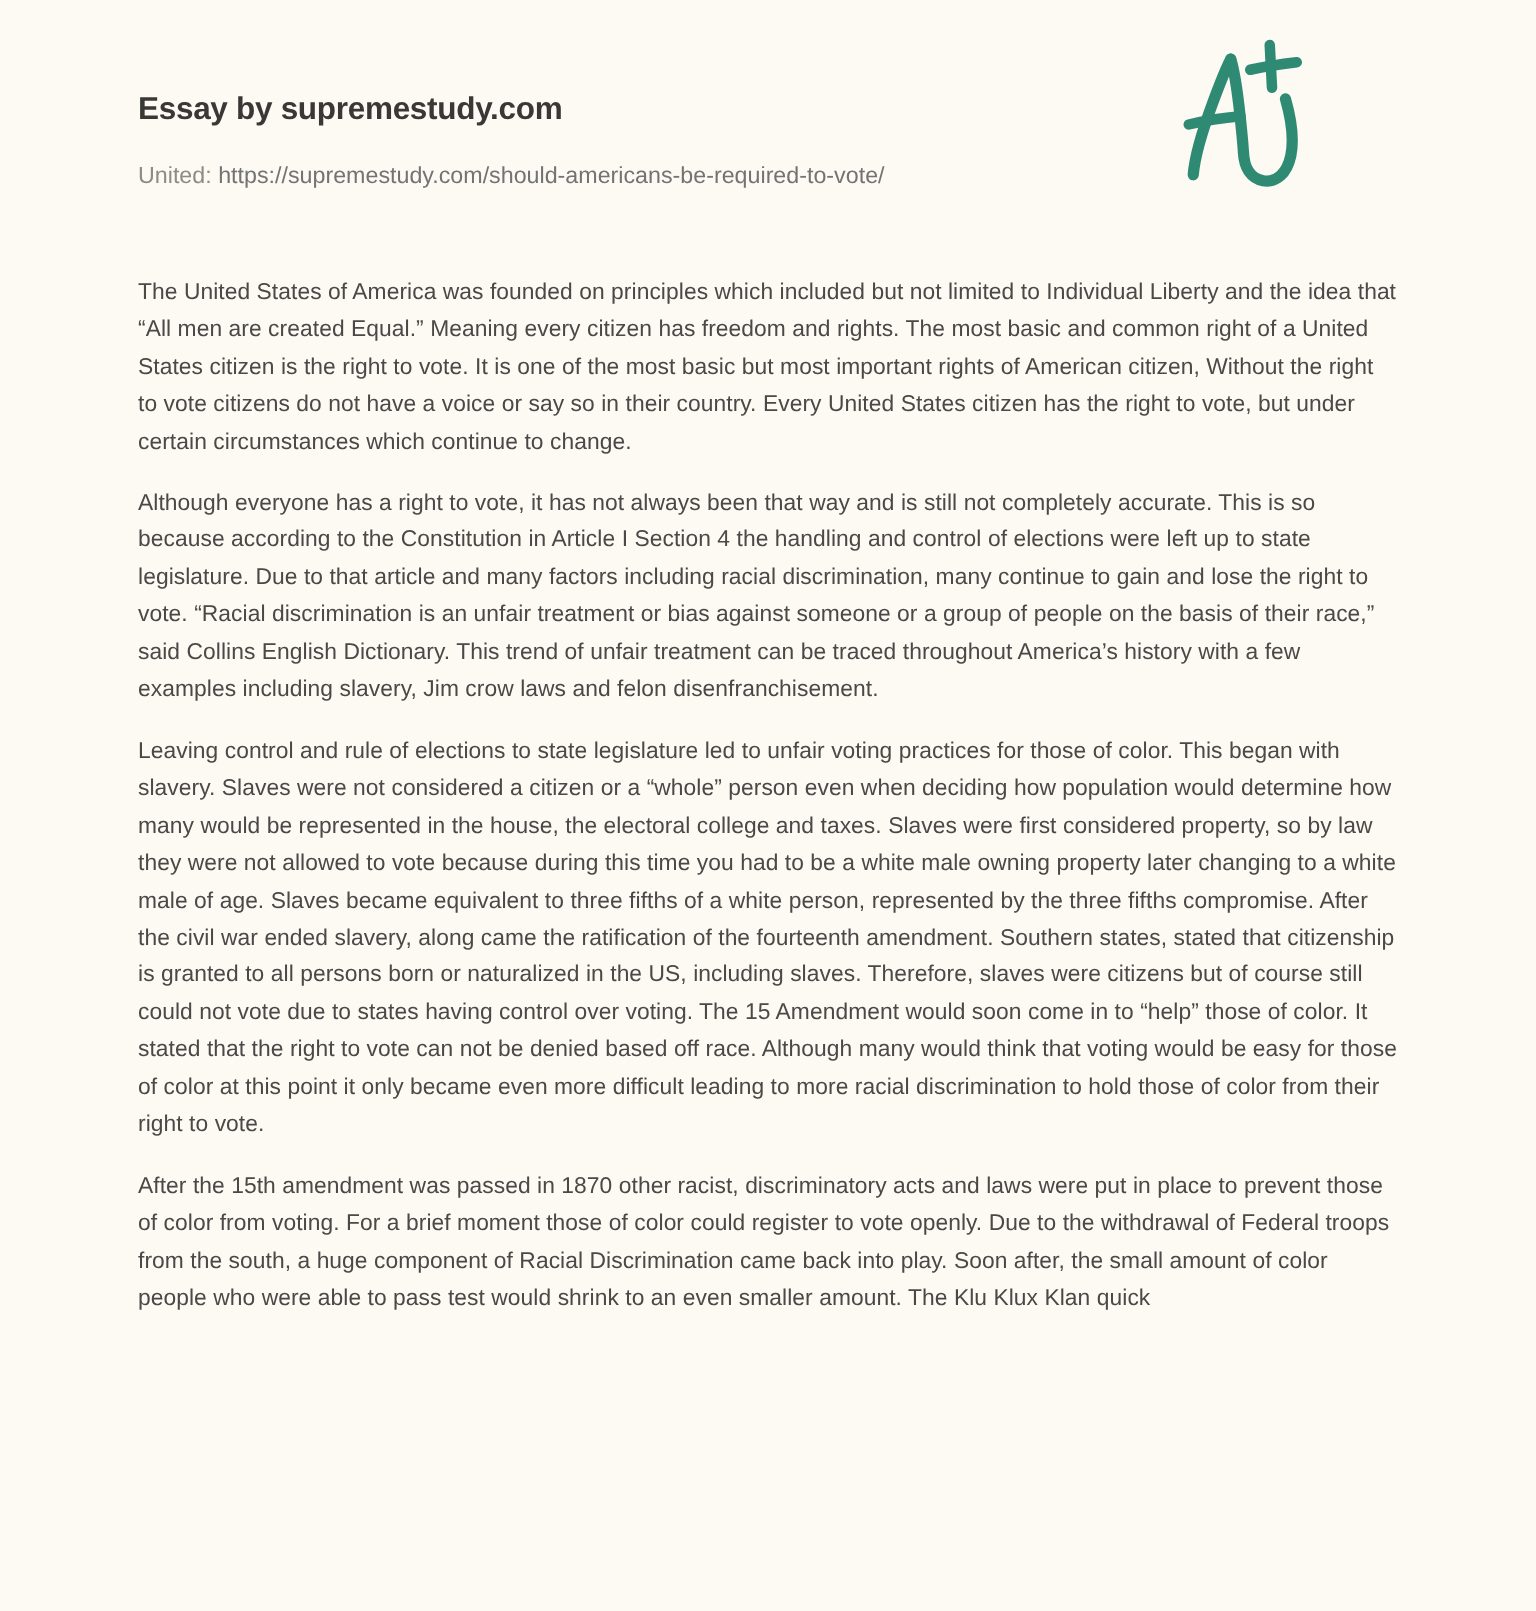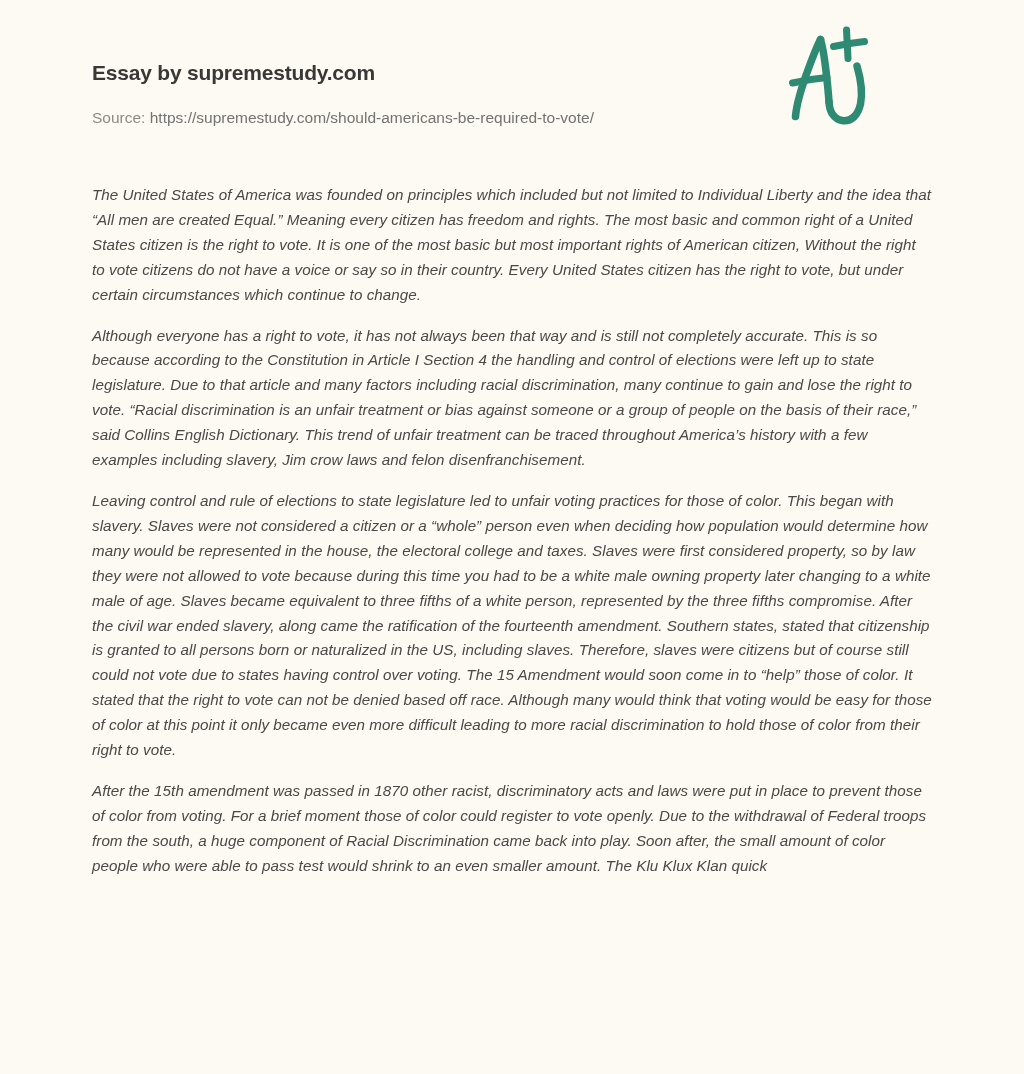--- a/index.html
+++ b/index.html
@@ -73,21 +73,20 @@
     font-size: 28px;
     font-weight: 600;
     color: #1b1b1b;
     letter-spacing: -0.35px;
     line-height: 34px;
   }
 
   
   .article {
     padding-top: 25px;
-    font-style: italic;
   }
   .article p {
     margin: 0 0 16px 0;
     font-size: 15.2px;
     line-height: 24.9px;
     color: #4a4947;
     text-align: left;
     letter-spacing: 0.05px;
   }
   .article p:last-child {
@@ -97,21 +96,21 @@
 </head>
 <body>
 
 <div class="page">
 
   <div class="header">
 
     <div class="byline">Essay by supremestudy.com</div>
 
     <div class="source-line">
-      <span class="source-label">Source:</span>
+      <span class="source-label">United:</span>
       <a class="source-url" href="#">https://supremestudy.com/should-americans-be-required-to-vote/</a>
     </div>
 
     <span class="logo">
       <svg viewBox="0 0 132 132" width="132" height="132" aria-hidden="true">
         <g fill="none" stroke="#2e8a72" stroke-linecap="round" stroke-linejoin="round">
 
           <path d="M47.5 108.5 C48.5 96 54 78 60.5 60.5 C65.5 47 69.5 37 72.5 31.5" stroke-width="7.5"></path>
 
           <path d="M72.5 31.5 C74.5 38 76.5 50 78 63 C79.5 76 80.5 86 81 94" stroke-width="7.5"></path>

